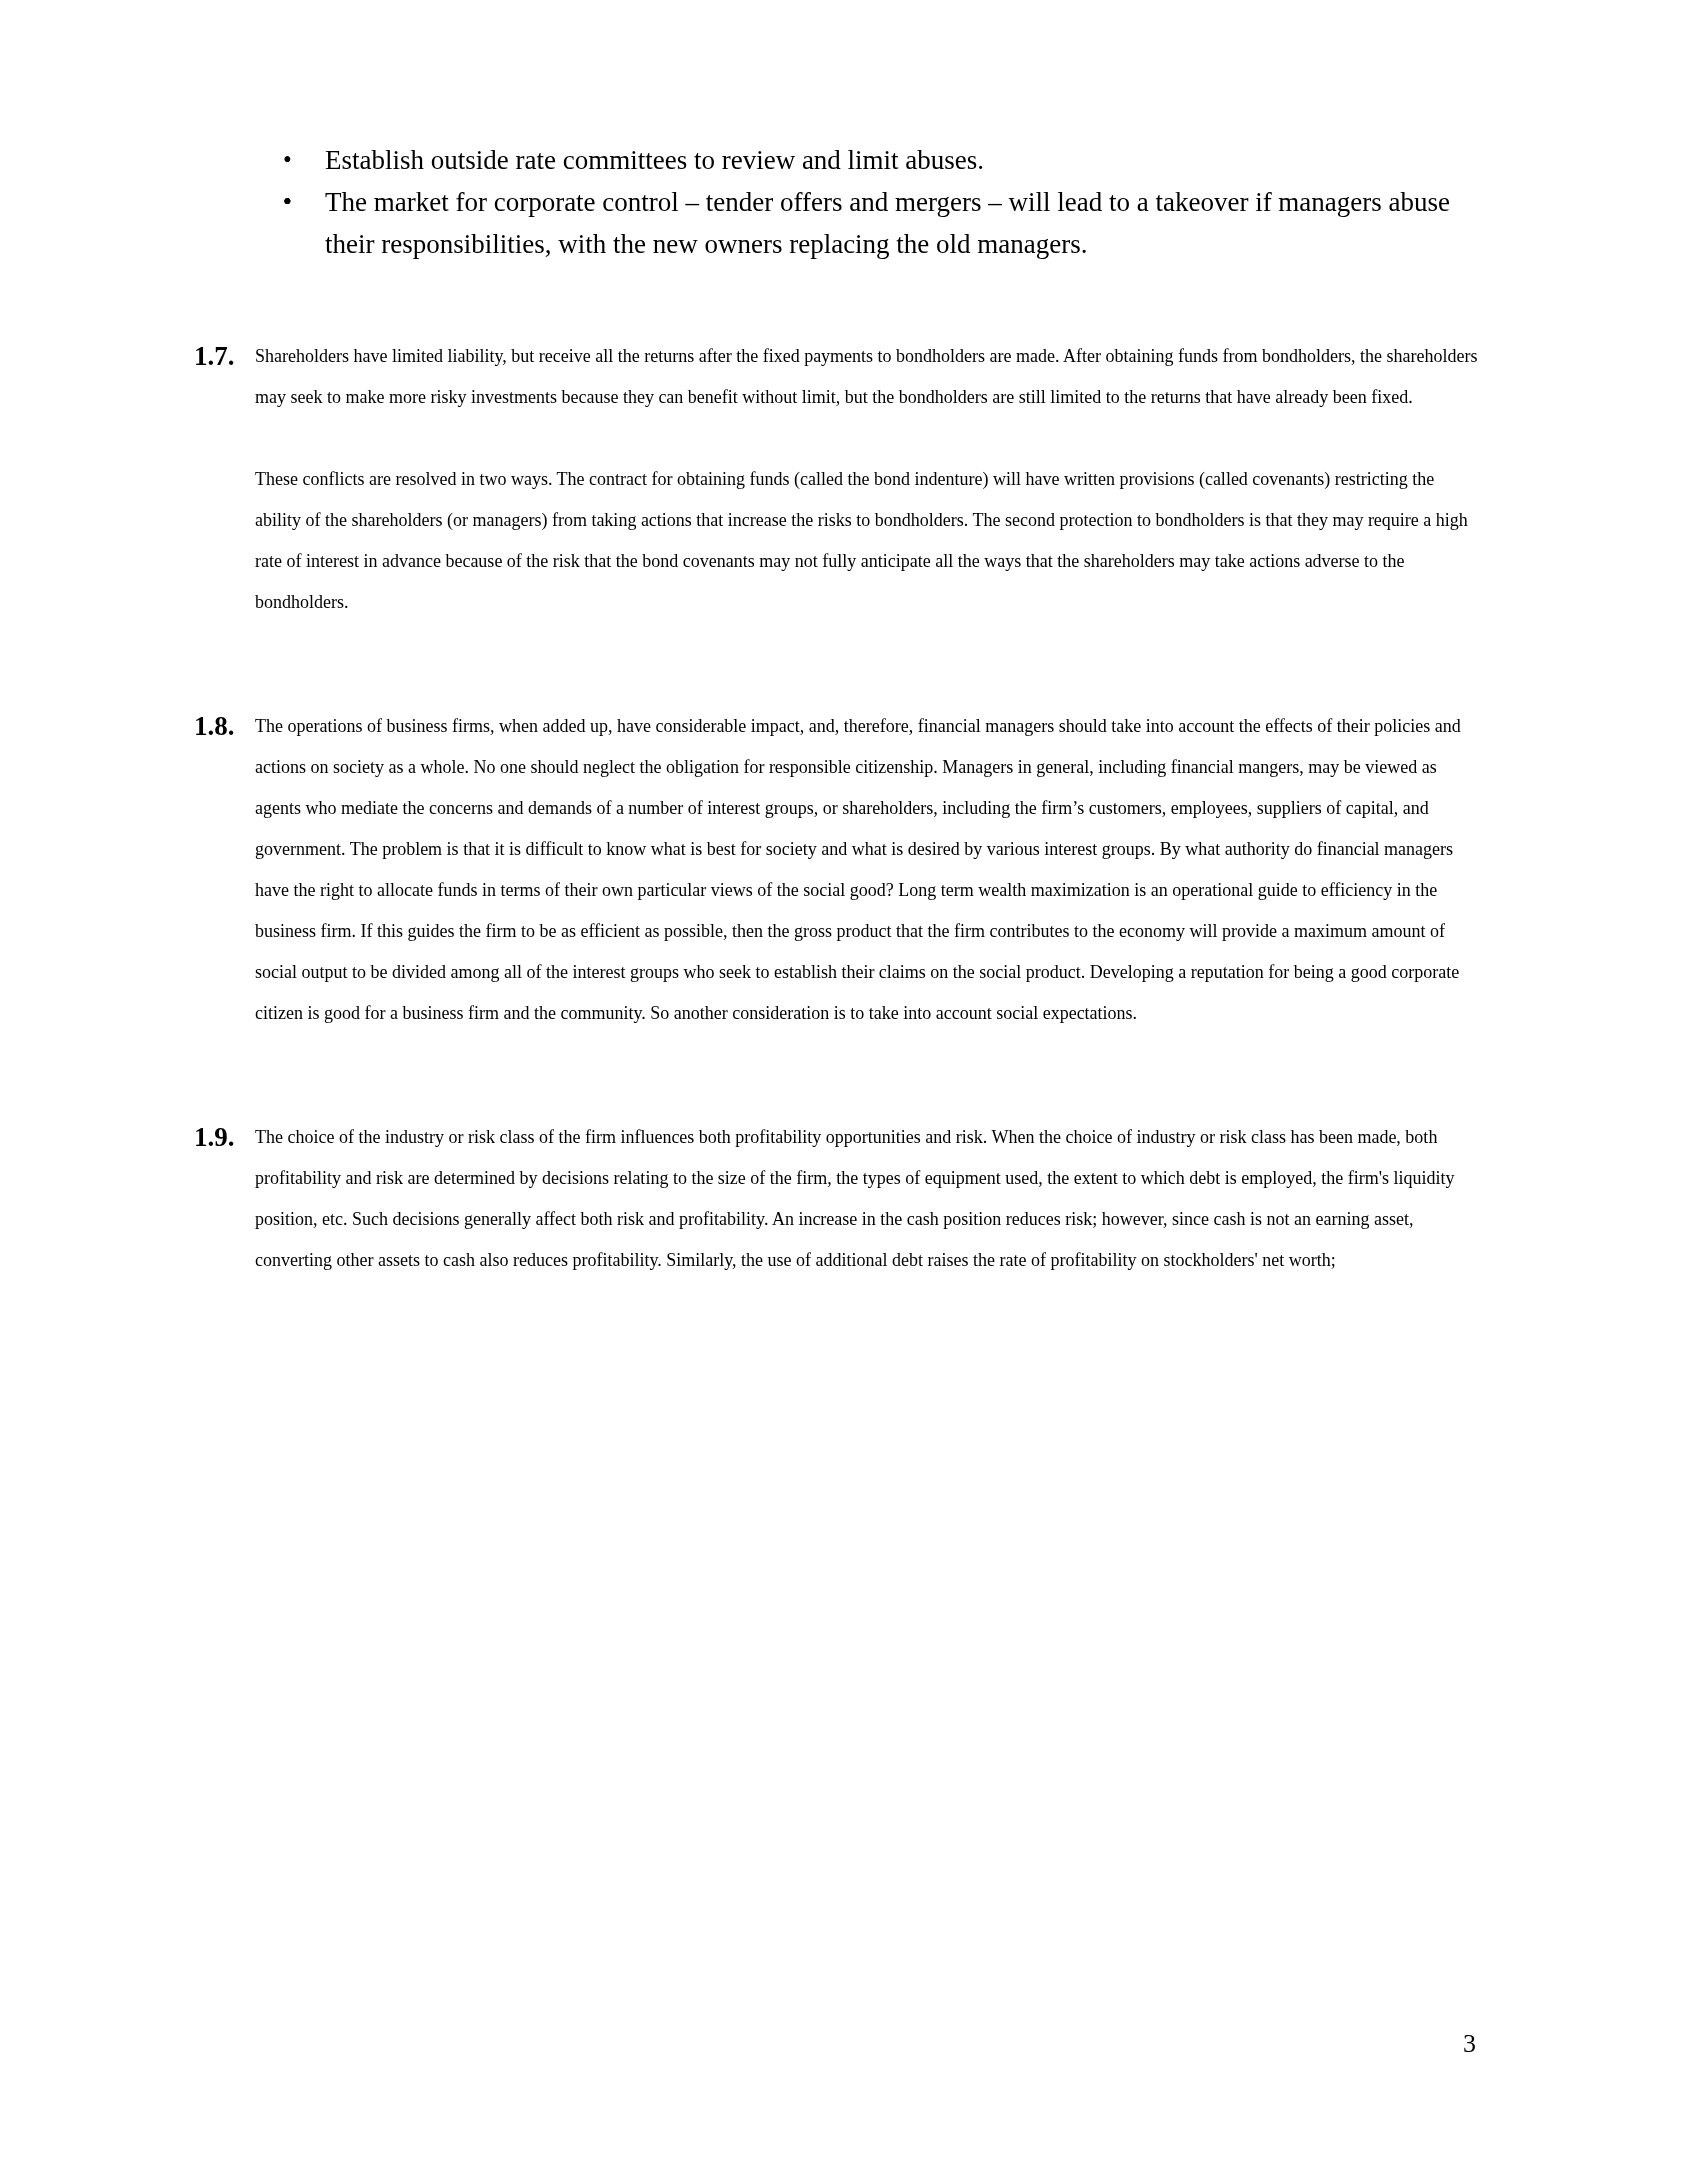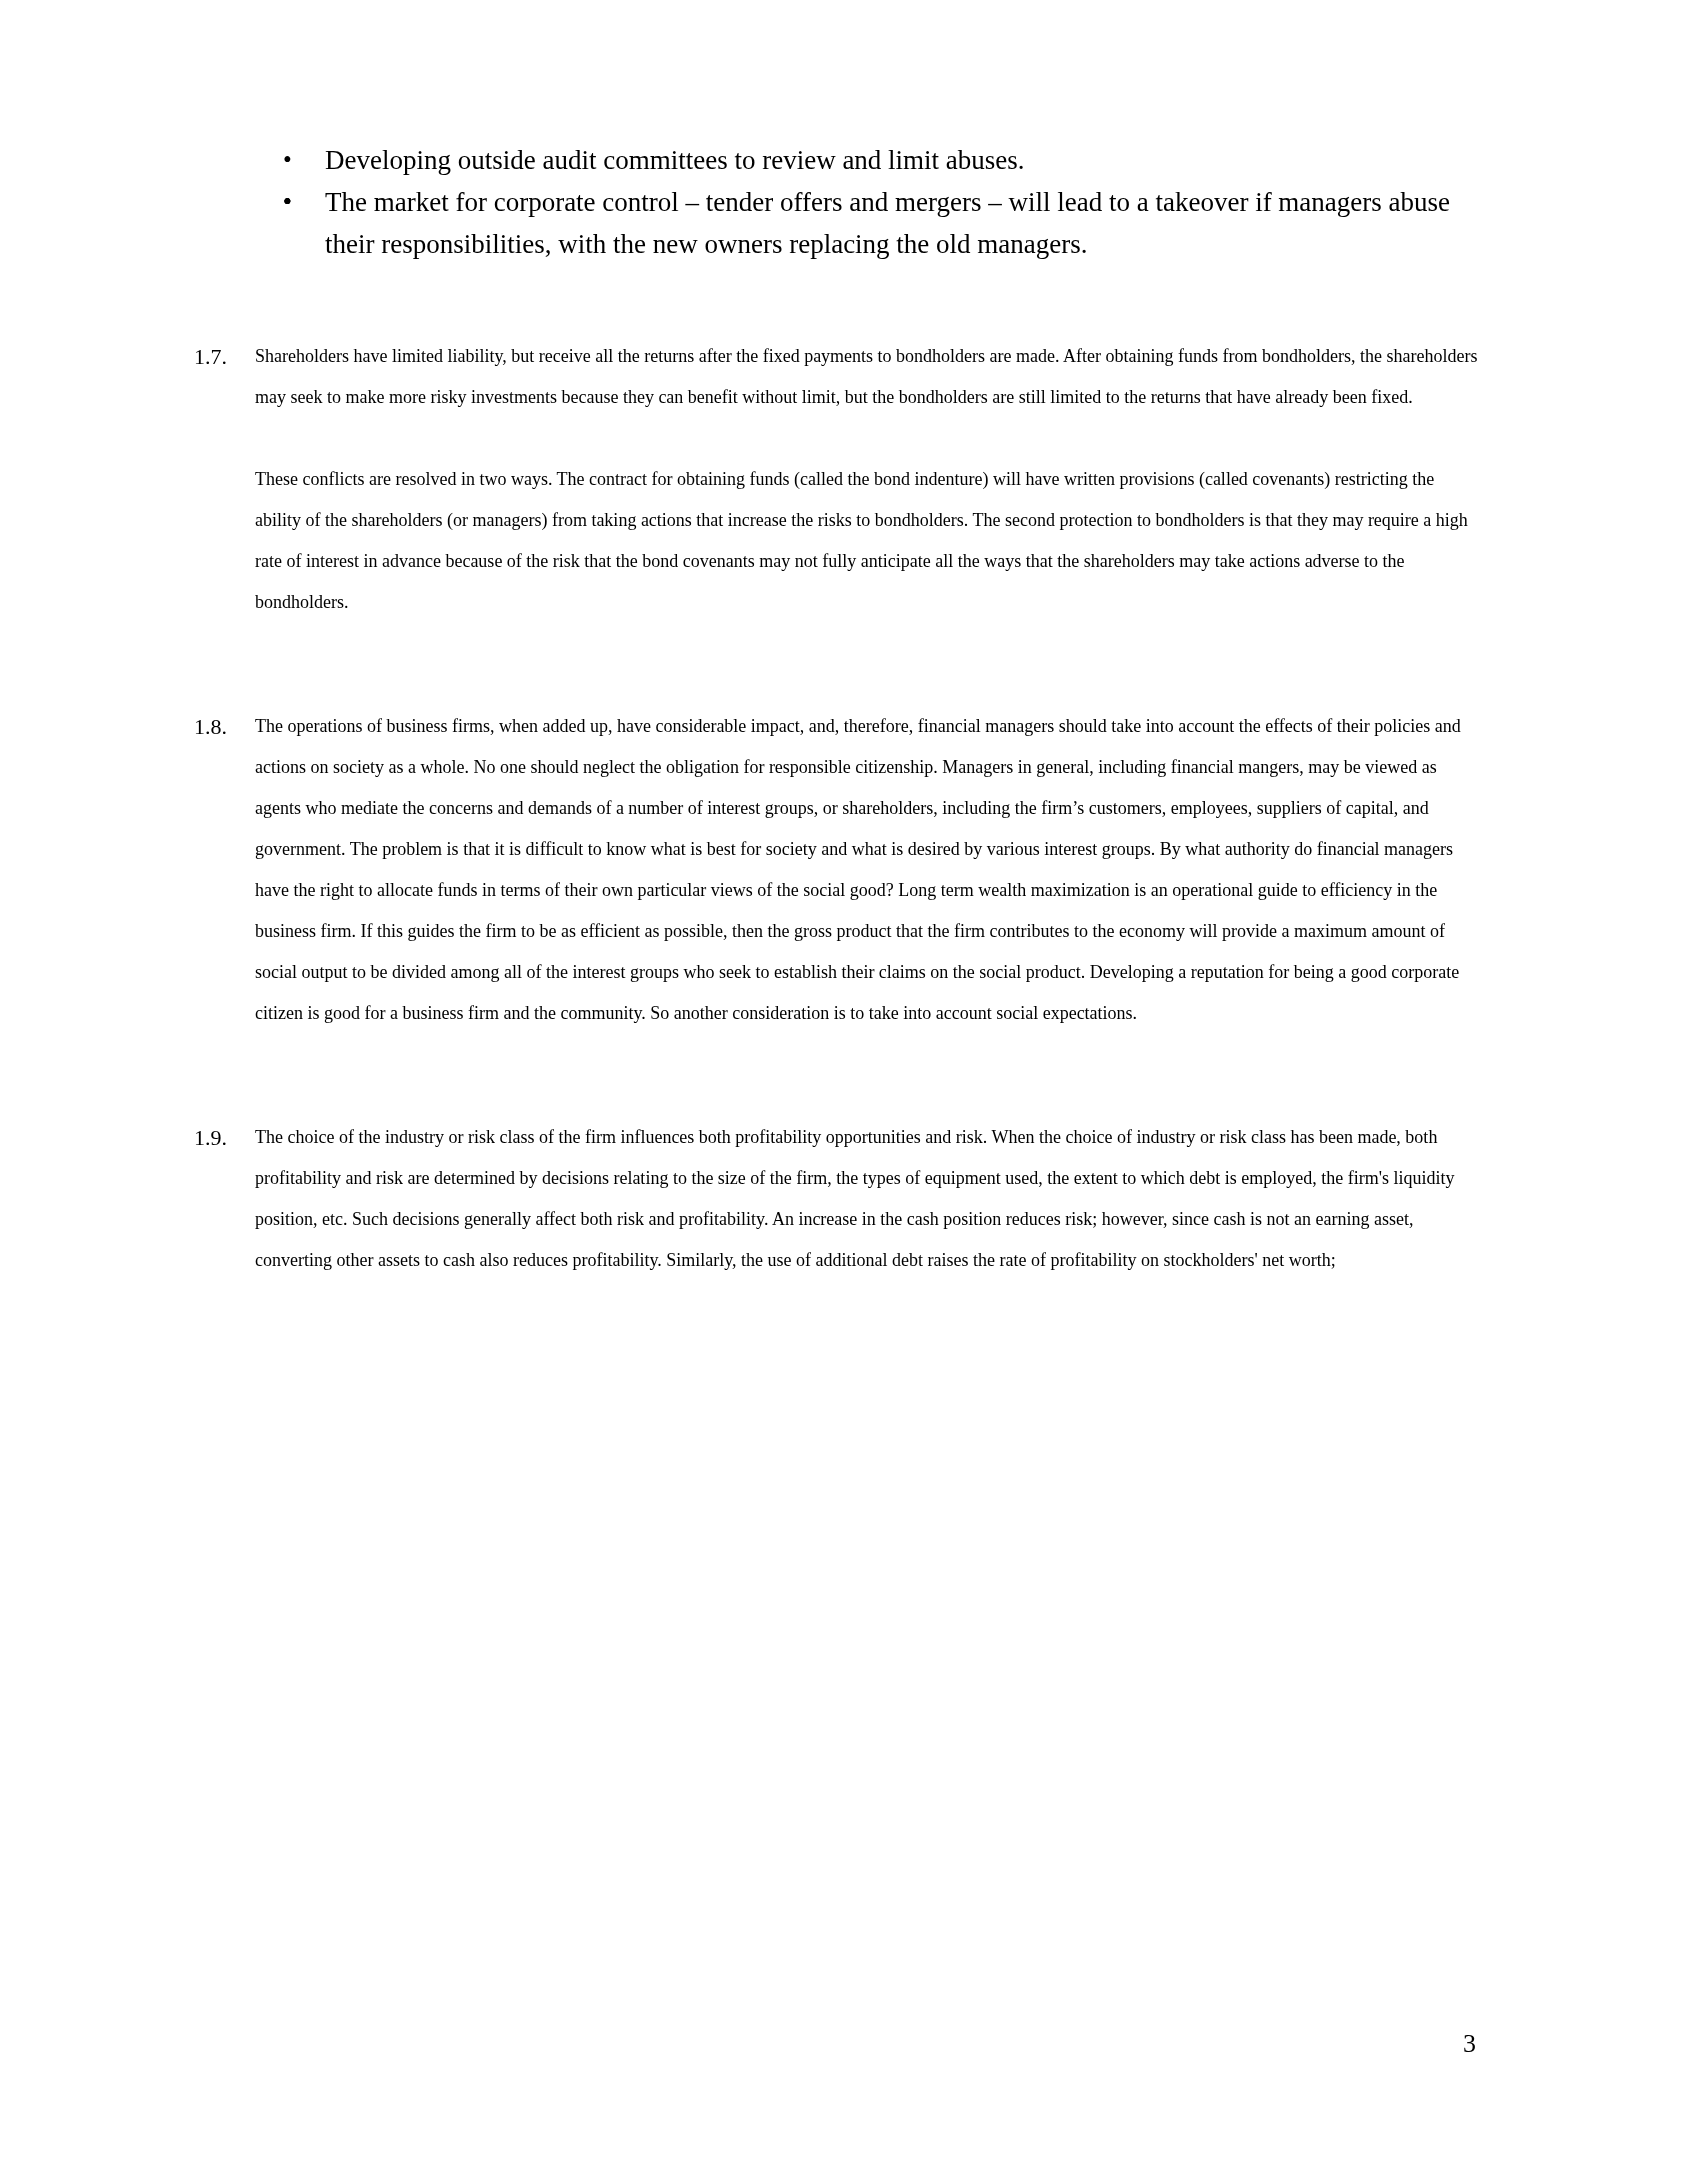--- a/index.html
+++ b/index.html
@@ -60,22 +60,23 @@
     position: relative;
     display: flex;
     align-items: flex-start;
     font-size: 27px;
     line-height: 41px;
   }
   .num-label {
     flex: 0 0 auto;
     width: 61px;
     text-align: left;
-    font-size: 22px;
+    font-size: 27px;
     line-height: 41px;
+    font-weight: bold;
   }
   .num-body {
     flex: 1 1 auto;
     font-size: 18px;
     line-height: 41px;
     text-align: left;
   }
   .num-body p {
     margin: 0;
   }
@@ -99,21 +100,21 @@
 </style>
 </head>
 <body>
 
 <div class="page">
   <div class="content">
 
     <ul class="bullet-list">
       <li class="bullet-item">
         <span class="bullet-mark">•</span>
-        <span>Developing outside audit committees to review and limit abuses.</span>
+        <span>Establish outside rate committees to review and limit abuses.</span>
       </li>
       <li class="bullet-item">
         <span class="bullet-mark">•</span>
       </li>
       <li class="bullet-item">
         <span class="bullet-mark">•</span>
       </li>
       <li class="bullet-item">
         <span class="bullet-mark">•</span>
         <span>The market for corporate control – tender offers and mergers – will lead to a takeover if managers abuse their responsibilities, with the new owners replacing the old managers.</span>

